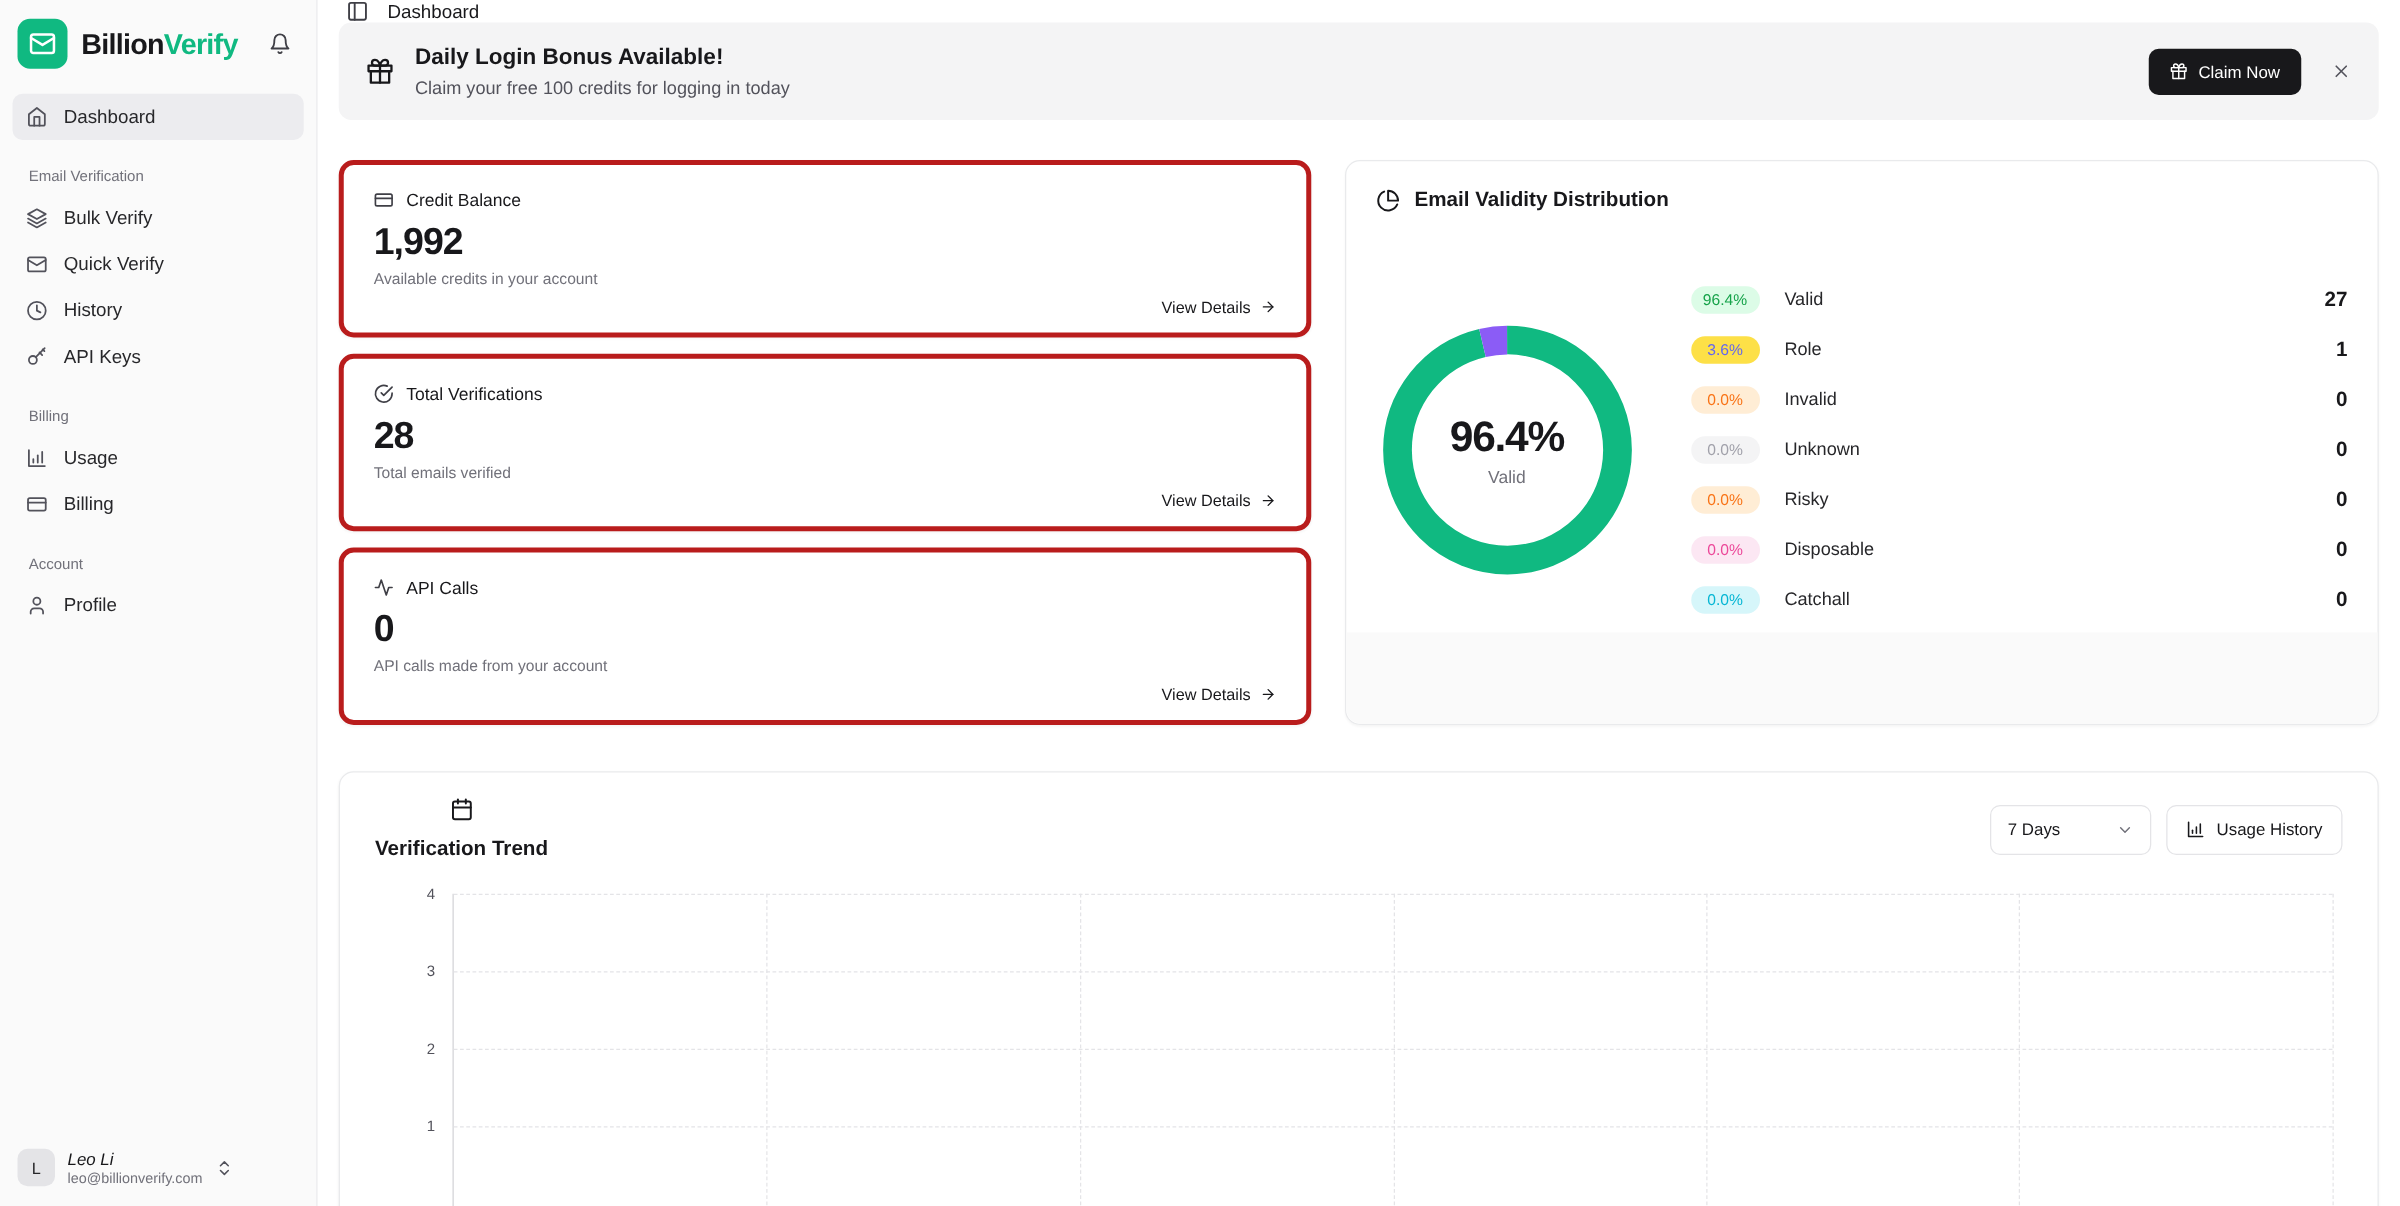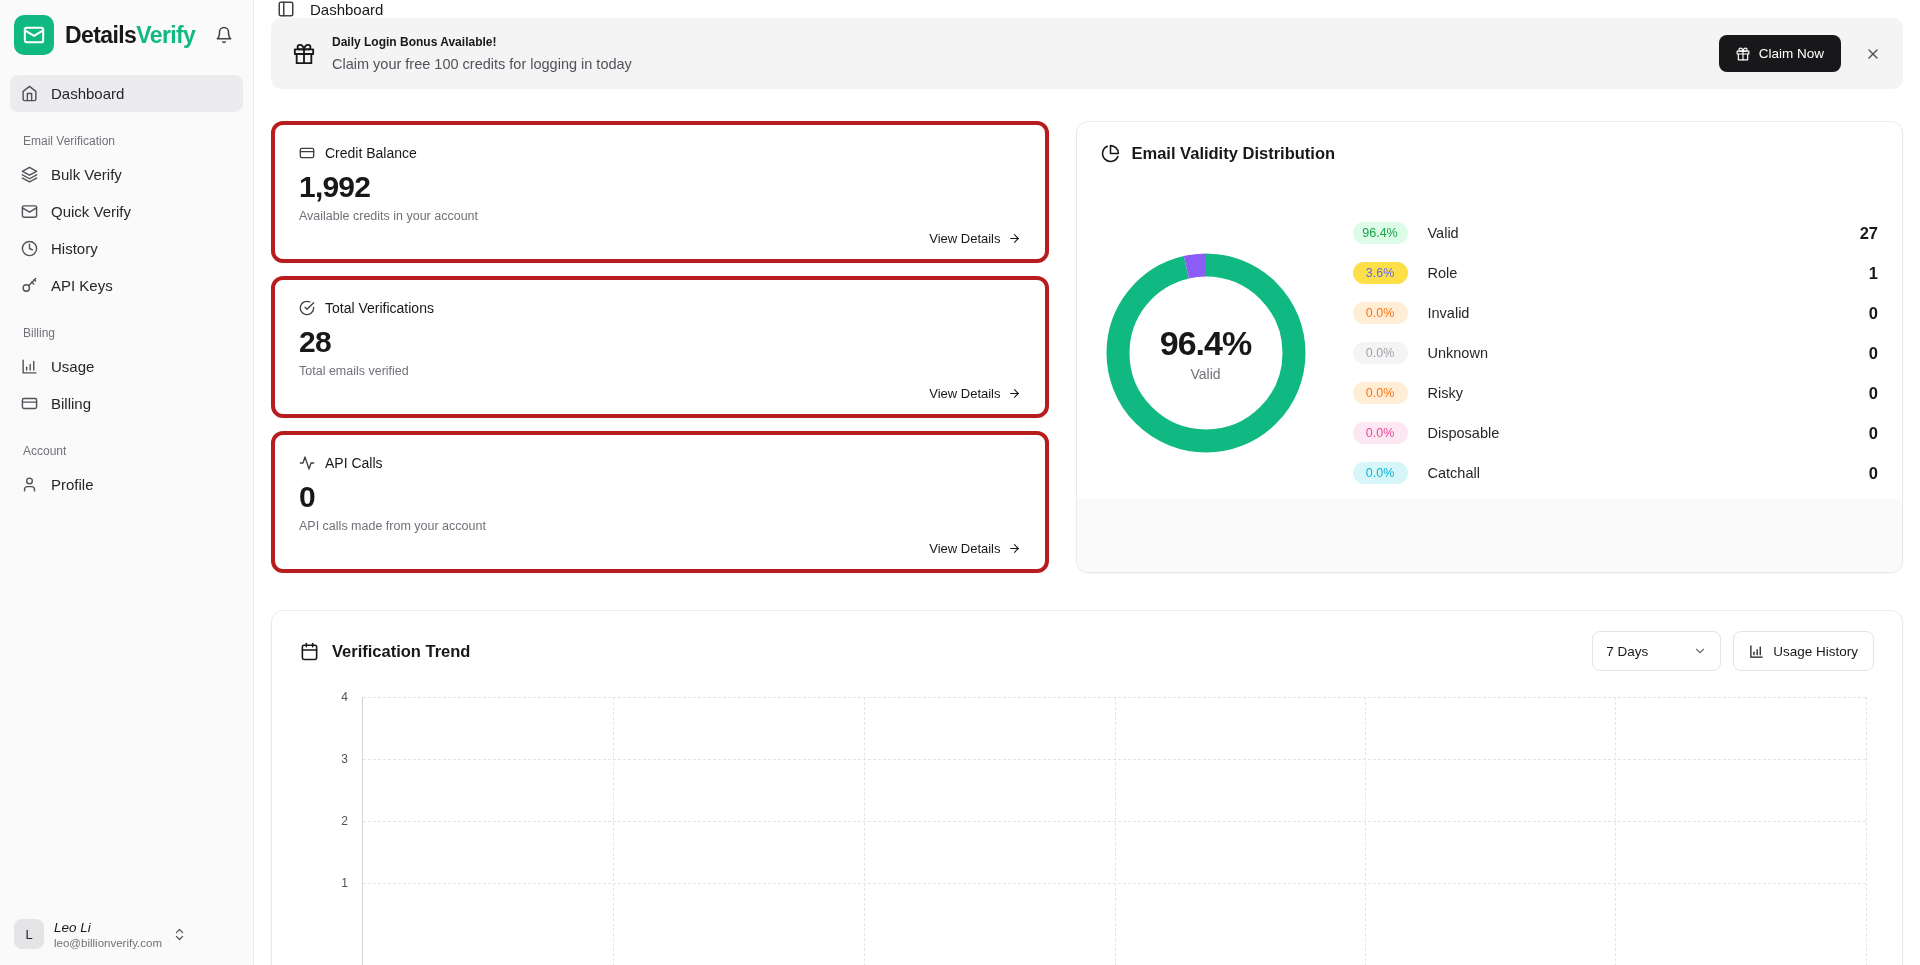--- a/index.html
+++ b/index.html
@@ -33,21 +33,21 @@
   .main { flex:1; display:flex; flex-direction:column; min-width:0; }
   .topbar { height:68px; display:flex; align-items:center; gap:15px; padding:0 23px; }
   .panel-toggle { color:#3f3f46; cursor:pointer; display:flex; }
   .breadcrumb { font-size:15px; color:#18181b; }
   .content { padding:0 17px; }
 
   
   .banner { background:#f4f4f5; border-radius:10px; padding:17px 22px; display:flex; align-items:center; }
   .gift-wrap { color:#18181b; display:flex; }
   .banner-text { margin-left:17px; }
-  .banner-title { font-size:12px; font-weight:600; color:#18181b; }
+  .banner-title { font-size:18px; font-weight:600; color:#18181b; }
   .banner-sub { font-size:14.5px; color:#52525b; margin-top:7px; }
   .claim-btn { margin-left:auto; background:#18181b; color:#fff; border:none; border-radius:8px; height:37px; padding:0 17px; display:flex; align-items:center; gap:9px; font-size:13.5px; font-family:inherit; cursor:pointer; }
   .banner-close { margin-left:24px; color:#52525b; cursor:pointer; display:flex; }
 
   
   .cards { display:flex; gap:27px; margin-top:32px; }
   .left-col { flex:1; display:flex; flex-direction:column; gap:13px; min-width:0; }
   .stat-card { background:#fff; border:4px solid #b91c1c; border-radius:12px; height:142px; padding:20px 24px; position:relative; box-shadow:0 1px 2px rgba(0,0,0,0.04); }
   .stat-head { display:flex; align-items:center; gap:10px; font-size:14px; color:#18181b; }
   .stat-head svg { color:#3f3f46; }
@@ -68,21 +68,21 @@
   .legend { flex:1; margin-left:42px; min-width:0; }
   .legend-row { display:flex; align-items:center; padding:9px 0; }
   .badge { min-width:55px; text-align:center; padding:4px 8px; border-radius:999px; font-size:12.5px; font-weight:500; }
   .legend-label { margin-left:20px; font-size:14.5px; color:#27272a; }
   .legend-count { margin-left:auto; font-size:16.5px; font-weight:700; }
   .dist-footer { margin-top:auto; height:73px; background:#fafafa; margin:auto -24px 0; border-radius:0 0 12px 12px; }
 
   
   .trend-card { background:#fff; border:1px solid #e9eaec; border-radius:12px; margin-top:37px; height:420px; padding:20px 28px; box-shadow:0 1px 2px rgba(0,0,0,0.04); }
   .trend-header { display:flex; align-items:center; }
-  .trend-title { display:flex; align-items:center; gap:13px; font-size:16.5px; font-weight:600; }
+  .trend-title { display:flex; align-items:center; gap:13px; font-size:16.5px; font-weight:600;flex-direction:column; }
   .trend-actions { margin-left:auto; display:flex; gap:12px; }
   .select-box { width:129px; height:40px; border:1px solid #e4e4e7; border-radius:8px; background:#fff; display:flex; align-items:center; justify-content:space-between; padding:0 13px; font-size:13.5px; cursor:pointer; }
   .select-box svg { color:#71717a; }
   .btn-outline { height:40px; border:1px solid #e4e4e7; border-radius:8px; background:#fff; display:flex; align-items:center; gap:9px; padding:0 15px; font-size:13.5px; font-family:inherit; color:#18181b; cursor:pointer; }
   .chart { position:relative; margin-top:26px; height:250px; }
   .y-tick { position:absolute; left:0; width:48px; text-align:right; font-size:12px; color:#52525b; transform:translateY(-50%); }
   .plot { position:absolute; left:62px; right:8px; top:0; height:400px; border-left:1px solid #d4d4d8; }
   .hgrid { position:absolute; left:0; right:0; border-top:1px dashed #e4e4e7; }
   .vgrid { position:absolute; top:0; height:400px; border-left:1px dashed #e4e4e7; }
 </style>
@@ -92,21 +92,21 @@
 <aside class="sidebar">
   <div class="sb-header">
     <div class="logo-box">
       <span>
         <svg width="22" height="22" viewBox="0 0 24 24" fill="none" stroke="#ffffff" stroke-width="2.2" stroke-linecap="round" stroke-linejoin="round">
             <rect x="2" y="4" width="20" height="16" rx="2"></rect>
             <path d="m22 7-10 6L2 7"></path>
           </svg>
       </span>
     </div>
-    <div class="brand"><span>Details</span><span class="b2">Verify</span></div>
+    <div class="brand"><span>Billion</span><span class="b2">Verify</span></div>
     <span class="bell-btn">
       <span>
         <svg width="18" height="18" viewBox="0 0 24 24" fill="none" stroke="currentColor" stroke-width="2" stroke-linecap="round" stroke-linejoin="round">
             <path d="M6 8a6 6 0 0 1 12 0c0 7 3 9 3 9H3s3-2 3-9"></path>
             <path d="M10.3 21a1.94 1.94 0 0 0 3.4 0"></path>
           </svg>
       </span>
     </span>
   </div>
 

